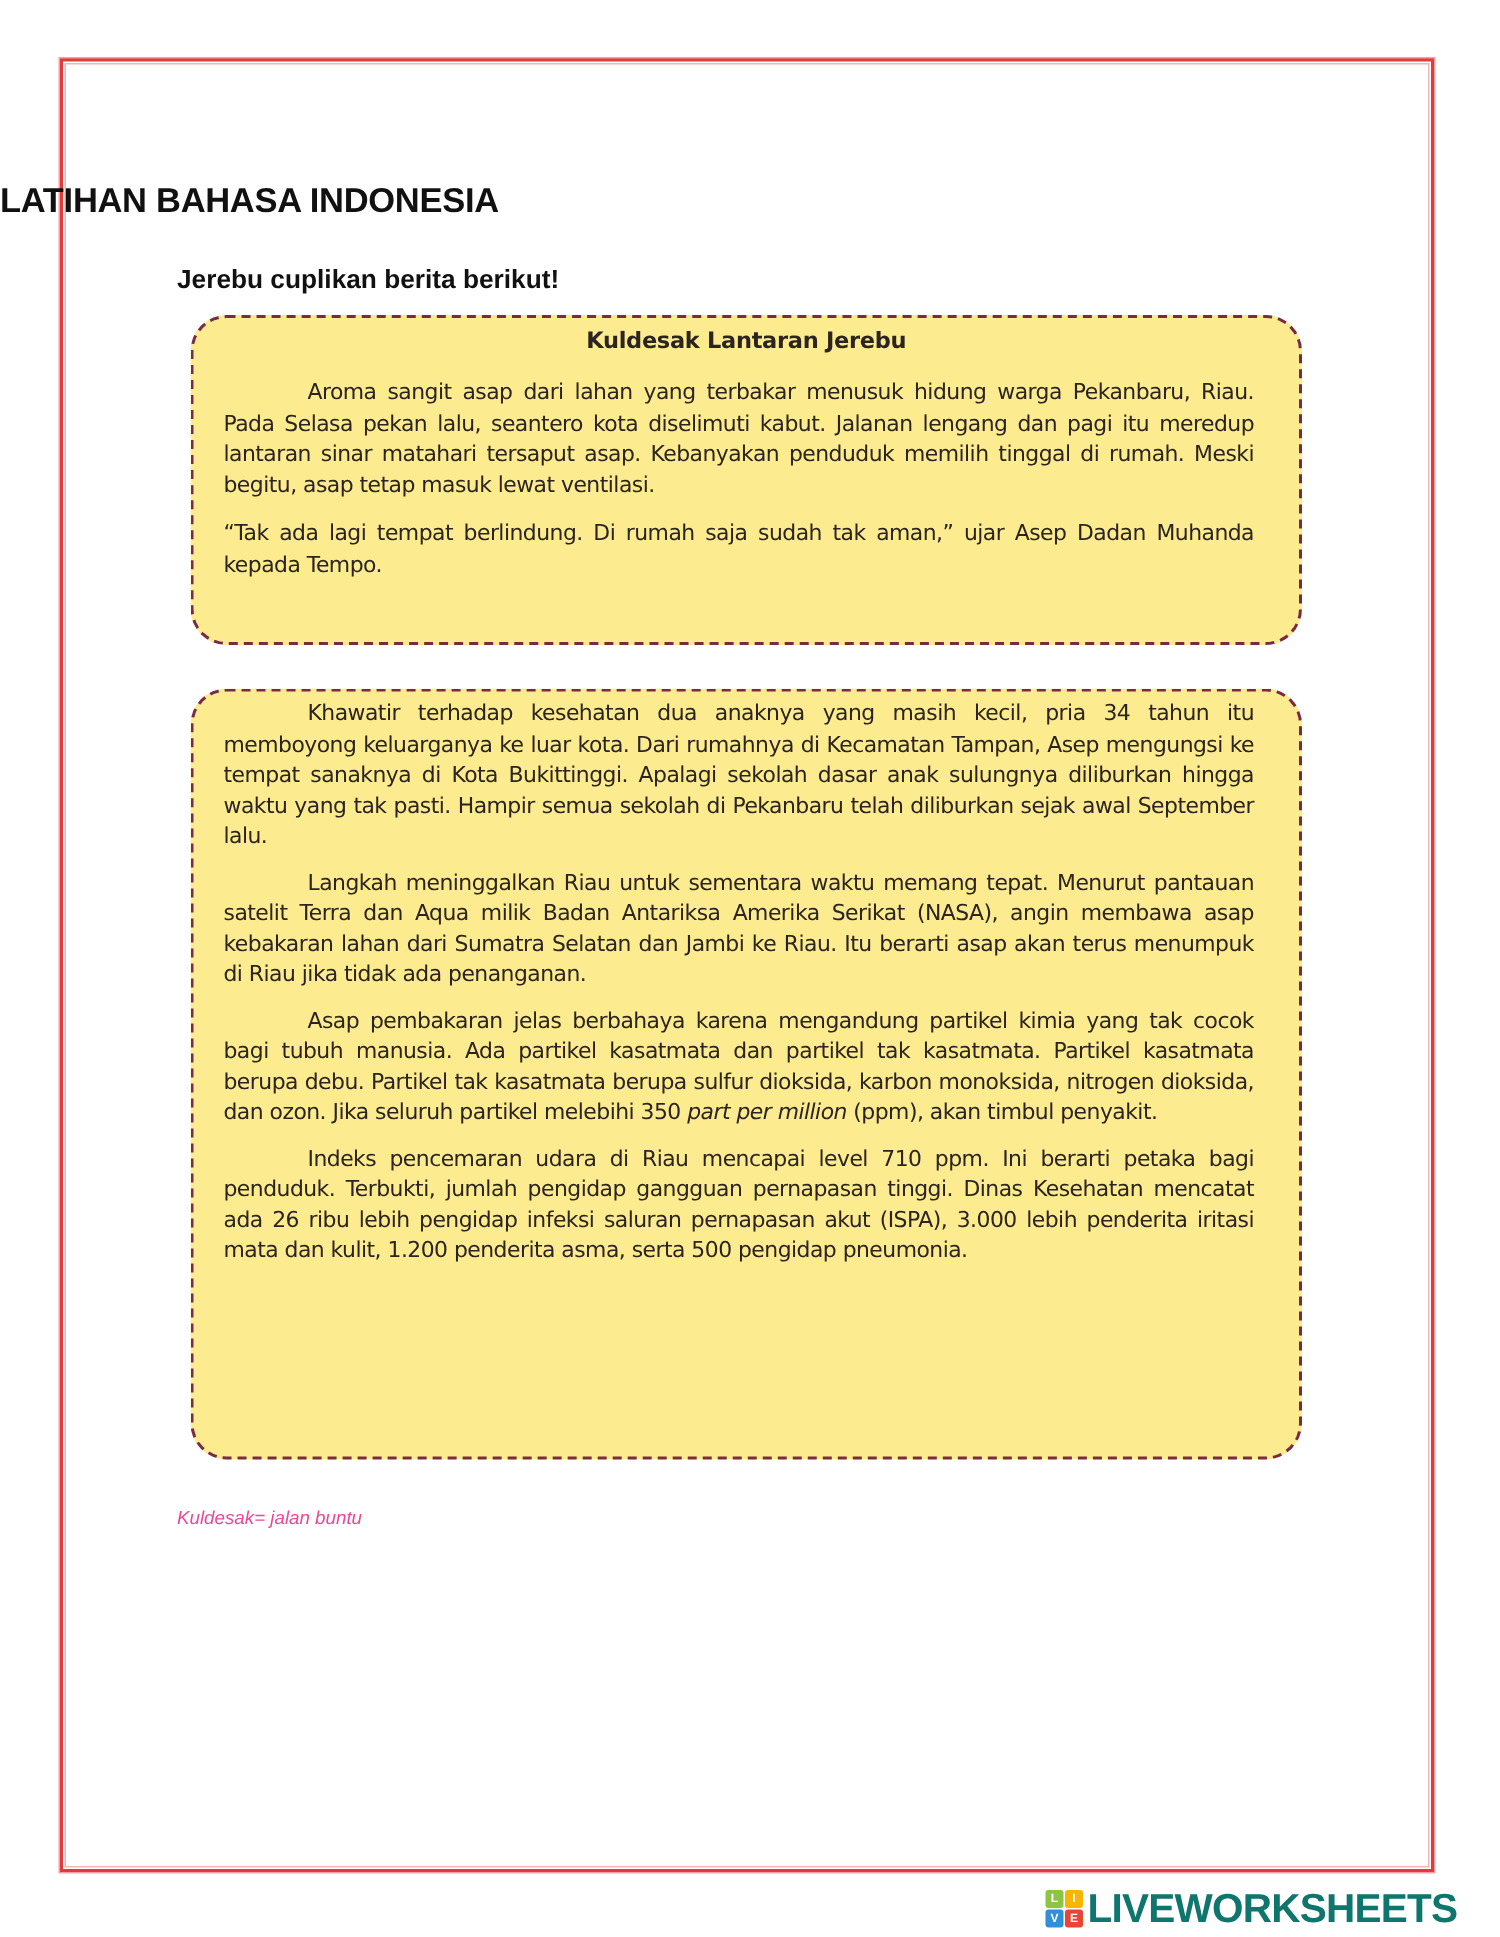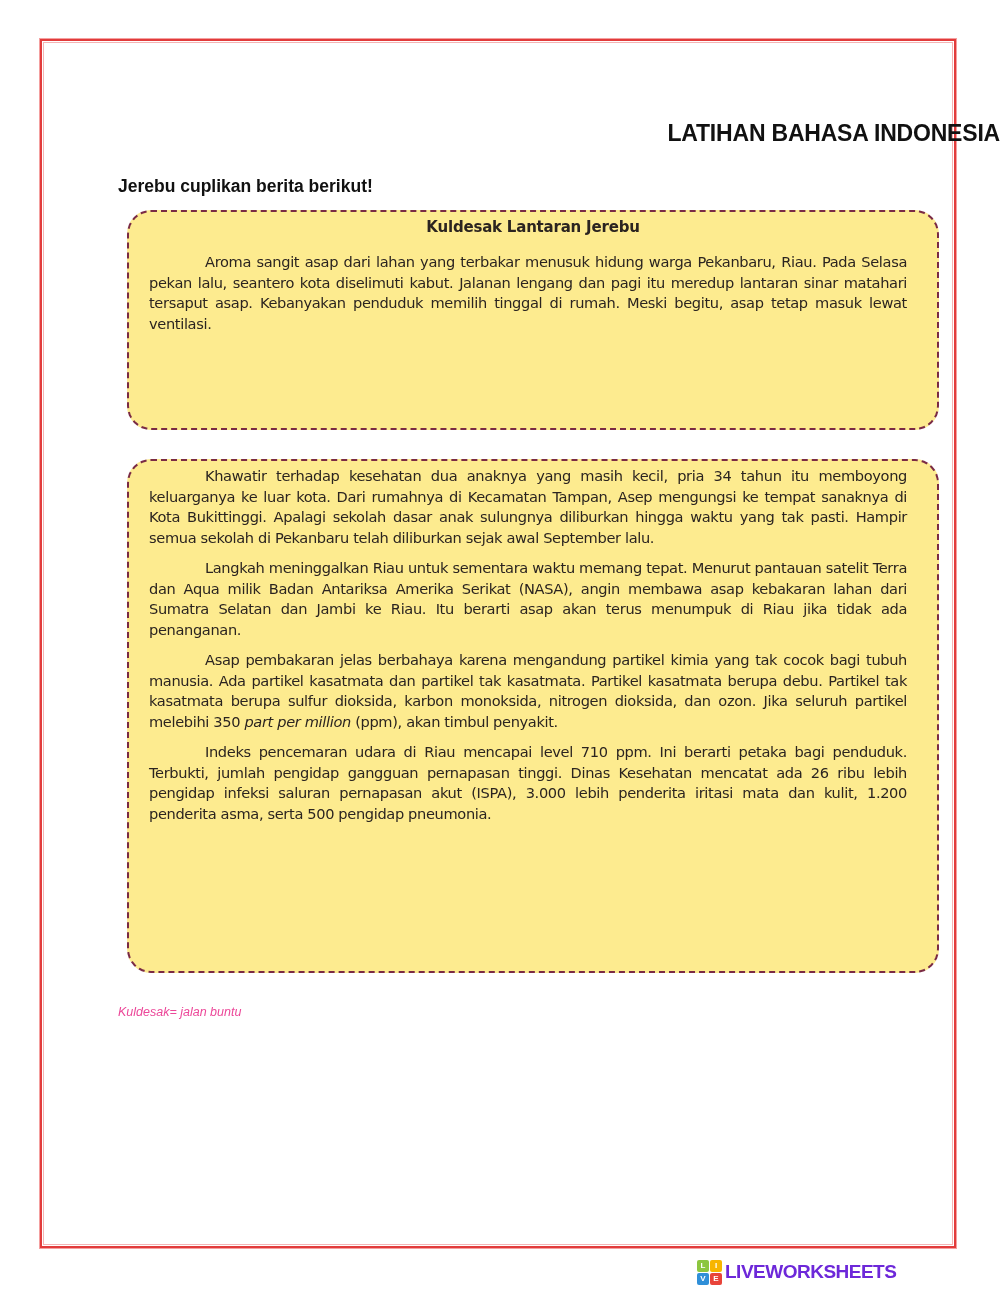--- a/index.html
+++ b/index.html
@@ -6,29 +6,29 @@
     body { width: 1000px; height: 1291px; position: relative; overflow: hidden; font-family: "Liberation Sans", sans-serif; }
     .page-border {
       position: absolute; left: 40px; top: 39px; width: 916px; height: 1209px;
       border: 2px solid #e23b3b; box-shadow: 0 0 0 1px #f4a0a0; box-sizing: border-box;
     }
     .page-border::after {
       content: ""; position: absolute; left: 1px; top: 1px; right: 1px; bottom: 1px;
       border: 1px solid #f5b4b4;
     }
     .title {
-      position: absolute; left: 0; width: 1000px; top: 120px; text-align: right;
+      position: absolute; left: 0; width: 1000px; top: 120px; text-align: left;
       font-family: "Liberation Sans", sans-serif; font-weight: bold; font-size: 23px; color: #111;
       letter-spacing: -0.2px;
     }
     .instruction {
       position: absolute; left: 118px; top: 176px; font-weight: bold; font-size: 17.5px; color: #111;
     }
     .card {
-      position: absolute; left: 127px; width: 812px; background: #fdeb8f;
+      position: absolute; left: 127px; width: 741px; background: #fdeb8f;
       border: 2px dashed #7a2a44; border-radius: 24px; box-sizing: border-box;
       font-family: "DejaVu Sans", sans-serif; color: #2b2420;
     }
     .card1 { top: 210px; height: 220px; }
     .card2 { top: 459px; height: 514px; }
     .card-title {
       text-align: center; font-size: 15px; font-weight: bold; margin-top: 6px; letter-spacing: -0.2px; color: #2b2420;
     }
     .para {
       font-size: 14.6px; line-height: 20.5px; text-align: justify; margin: 0 30px 0 20px;
@@ -43,33 +43,34 @@
       font-size: 7px; margin: 14px 0 0 22px; letter-spacing: -0.1px; color: #2b2420;
     }
     .note {
       position: absolute; left: 118px; top: 1005px; font-style: italic; font-size: 12.5px; color: #ec4899;
     }
     .logo {
       position: absolute; left: 697px; top: 1258px; height: 28px; display: flex; align-items: center;
     }
     .logo-icon { display: grid; grid-template-columns: 12px 12px; grid-template-rows: 12px 12px; gap: 1px; margin-right: 3px; }
     .logo-icon span { display: block; font-size: 8px; font-weight: bold; color: #fff; text-align: center; line-height: 12px; border-radius: 2px; }
-    .logo-text { font-family: "Liberation Sans", sans-serif; font-weight: bold; font-size: 19px; color: #6d28d9; letter-spacing: -0.5px; }
+    .logo-text { font-family: "Liberation Sans", sans-serif; font-weight: bold; font-size: 27px; color: #0f766e; letter-spacing: -0.5px; }
   </style>
 </head>
 <body>
 
 <div class="page-border"></div>
 
 <div class="title">LATIHAN BAHASA INDONESIA</div>
 <div class="instruction">Jerebu cuplikan berita berikut!</div>
 
 <div class="card card1">
   <div class="card-title">Kuldesak Lantaran Jerebu</div>
   <p class="para indent p1">Aroma sangit asap dari lahan yang terbakar menusuk hidung warga Pekanbaru, Riau. Pada Selasa pekan lalu, seantero kota diselimuti kabut. Jalanan lengang dan pagi itu meredup lantaran sinar matahari tersaput asap. Kebanyakan penduduk memilih tinggal di rumah. Meski begitu, asap tetap masuk lewat ventilasi.</p>
+  <p class="para p2">“Tak ada lagi tempat berlindung. Di rumah saja sudah tak aman,” ujar Asep Dadan Muhanda kepada Tempo.</p>
 </div>
 
 <div class="card card2">
   <p class="para indent">Khawatir terhadap kesehatan dua anaknya yang masih kecil, pria 34 tahun itu memboyong keluarganya ke luar kota. Dari rumahnya di Kecamatan Tampan, Asep mengungsi ke tempat sanaknya di Kota Bukittinggi. Apalagi sekolah dasar anak sulungnya diliburkan hingga waktu yang tak pasti. Hampir semua sekolah di Pekanbaru telah diliburkan sejak awal September lalu.</p>
   <p class="para indent">Langkah meninggalkan Riau untuk sementara waktu memang tepat. Menurut pantauan satelit Terra dan Aqua milik Badan Antariksa Amerika Serikat (NASA), angin membawa asap kebakaran lahan dari Sumatra Selatan dan Jambi ke Riau. Itu berarti asap akan terus menumpuk di Riau jika tidak ada penanganan.</p>
   <p class="para indent"><span>Asap pembakaran jelas berbahaya karena mengandung partikel kimia yang tak cocok bagi tubuh manusia. Ada partikel kasatmata dan partikel tak kasatmata. Partikel kasatmata berupa debu. Partikel tak kasatmata berupa sulfur dioksida, karbon monoksida, nitrogen dioksida, dan ozon. Jika seluruh partikel melebihi 350 </span><i>part per million</i><span> (ppm), akan timbul penyakit.</span></p>
   <p class="para indent">Indeks pencemaran udara di Riau mencapai level 710 ppm. Ini berarti petaka bagi penduduk. Terbukti, jumlah pengidap gangguan pernapasan tinggi. Dinas Kesehatan mencatat ada 26 ribu lebih pengidap infeksi saluran pernapasan akut (ISPA), 3.000 lebih penderita iritasi mata dan kulit, 1.200 penderita asma, serta 500 pengidap pneumonia.</p>
 </div>
 
 <div class="note">Kuldesak= jalan buntu</div>

